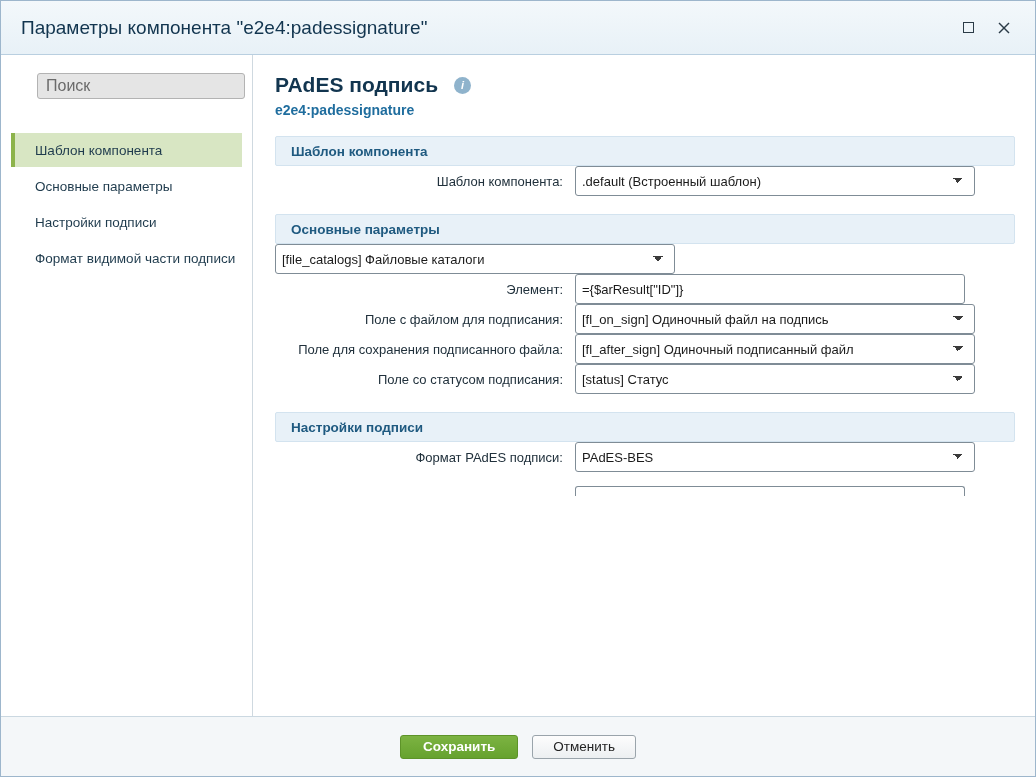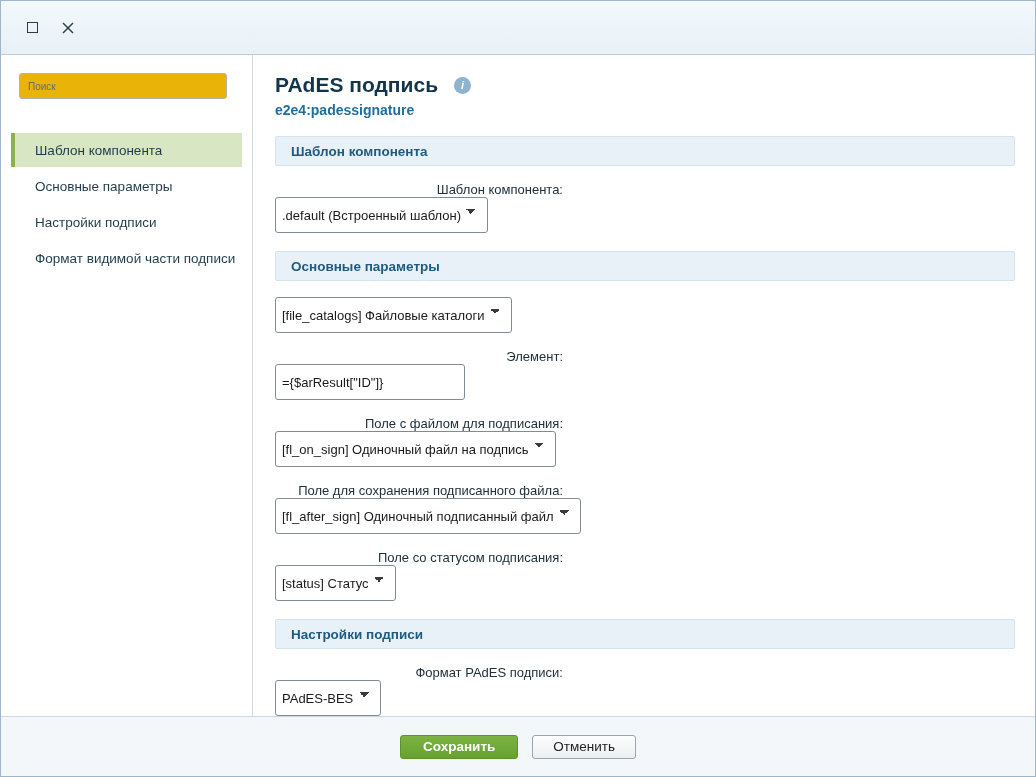--- a/index.html
+++ b/index.html
@@ -80,24 +80,24 @@
     position: relative;
   }
   .search-box {
     width: 208px;
     height: 26px;
     box-sizing: border-box;
     border: 1px solid #b3b3b3;
     border-radius: 3px;
     padding: 0 8px;
     font-family: "Liberation Sans", sans-serif;
-    font-size: 10px;
+    font-size: 16px;
     color: #333;
-    margin: 0 0 0 8px;
-    background: #eab308;
+    margin: 0 0 0 26px;
+    background: #e5e5e5;
   }
   .search-box::placeholder { color: #6b6b6b; }
   .nav-list {
     margin-top: 34px;
     list-style: none;
     padding: 0;
   }
   .nav-item {
     height: 34px;
     display: flex;
@@ -161,40 +161,39 @@
     display: flex;
     align-items: center;
     padding-left: 15px;
     box-sizing: border-box;
     font-size: 13.5px;
     font-weight: bold;
     color: #1f5a80;
   }
   .field-row {
     display: flex;
-    align-items: flex-start;
-    margin-top: 16px;
-    flex-direction: column;
+    align-items: center;
+    margin-top: 0;
   }
   .field-label {
     width: 300px;
     min-width: 300px;
     text-align: right;
     padding-right: 12px;
     box-sizing: border-box;
     font-size: 13px;
     color: #21313c;
   }
   .field-control {
     flex: 1;
     max-width: 400px;
   }
   select.ctl, input.ctl {
     width: 100%;
-    height: 36px;
+    height: 30px;
     box-sizing: border-box;
     border: 1px solid #7f8c96;
     border-radius: 3px;
     background: #ffffff;
     font-family: "Liberation Sans", sans-serif;
     font-size: 13px;
     color: #1a1a1a;
     padding: 0 6px;
   }
   select.ctl {
@@ -257,20 +256,21 @@
     font-weight: bold;
     padding: 0 22px;
   }
 </style>
 </head>
 <body>
 
 <div class="window">
 
   <div class="titlebar">
+    <div class="title-text">Параметры компонента "e2e4:padessignature"</div>
     <div class="win-buttons">
       <div class="win-btn">
         <svg width="11" height="11" viewBox="0 0 11 11">
             <rect x="0.5" y="0.5" width="10" height="10" fill="none" stroke="#2b3b47" stroke-width="1"></rect>
           </svg>
       </div>
       <div class="win-btn">
         <svg width="12" height="12" viewBox="0 0 12 12">
             <line x1="1" y1="1" x2="11" y2="11" stroke="#2b3b47" stroke-width="1.4"></line>
             <line x1="11" y1="1" x2="1" y2="11" stroke="#2b3b47" stroke-width="1.4"></line>

